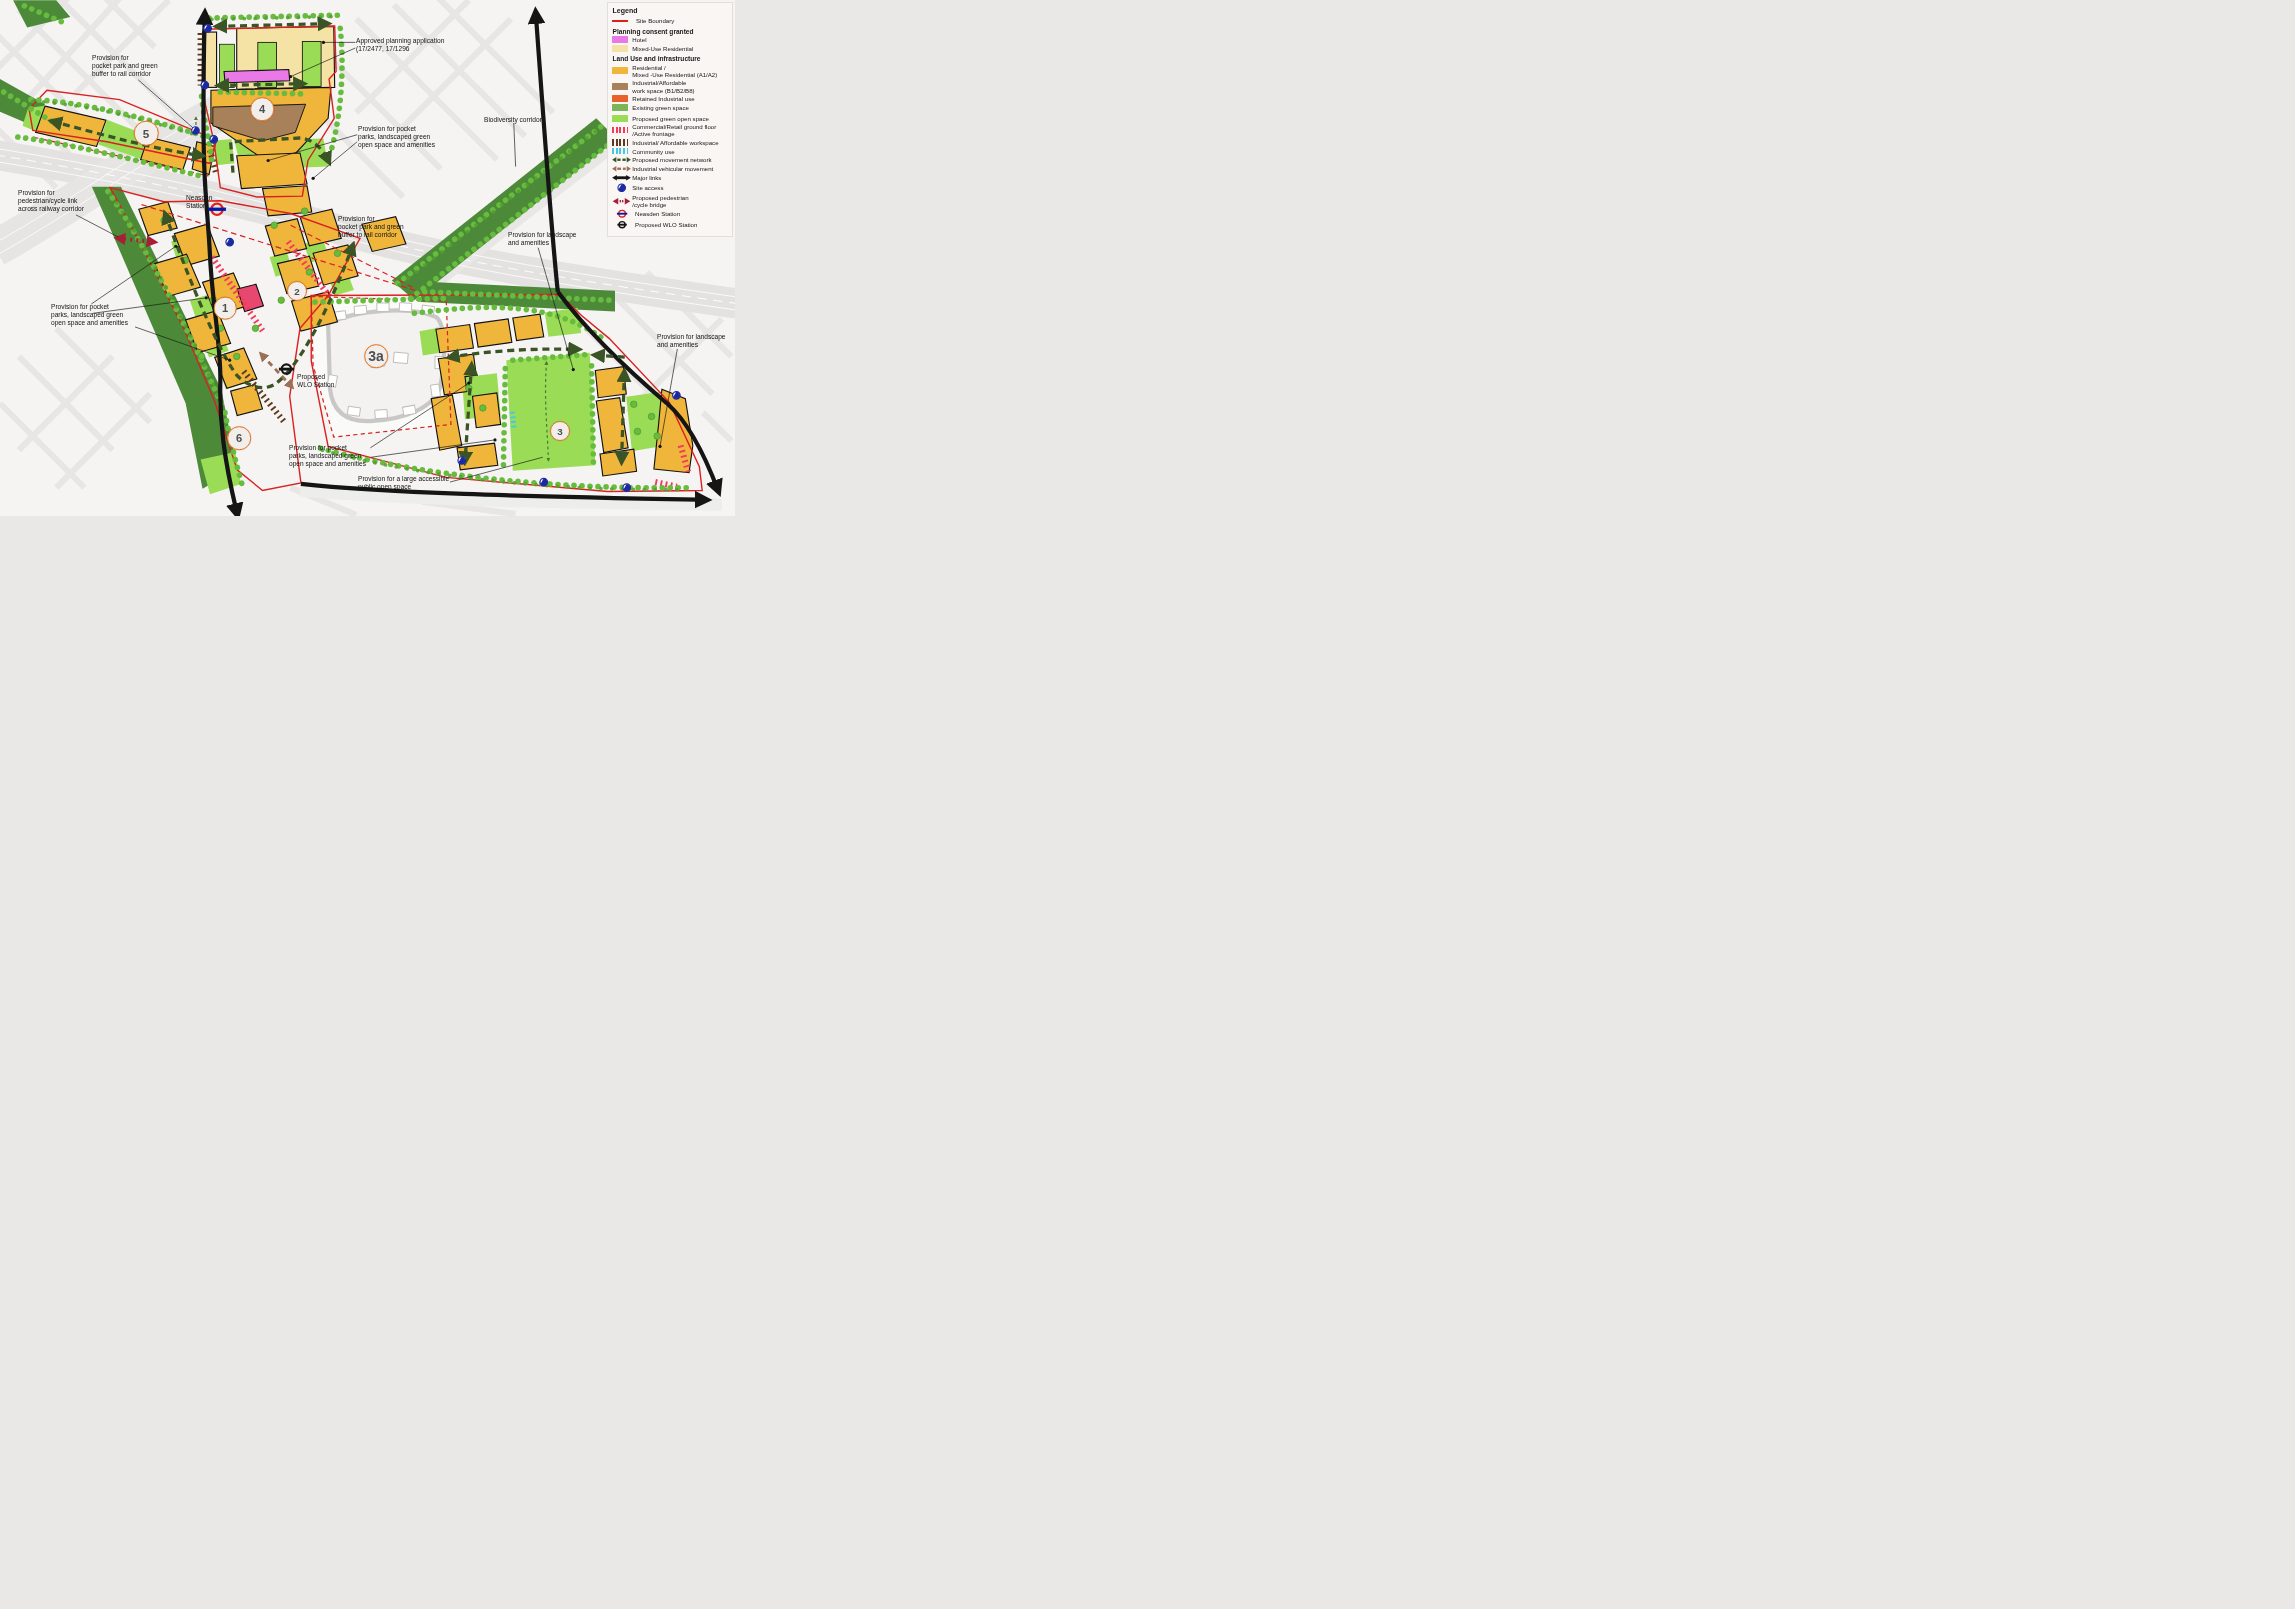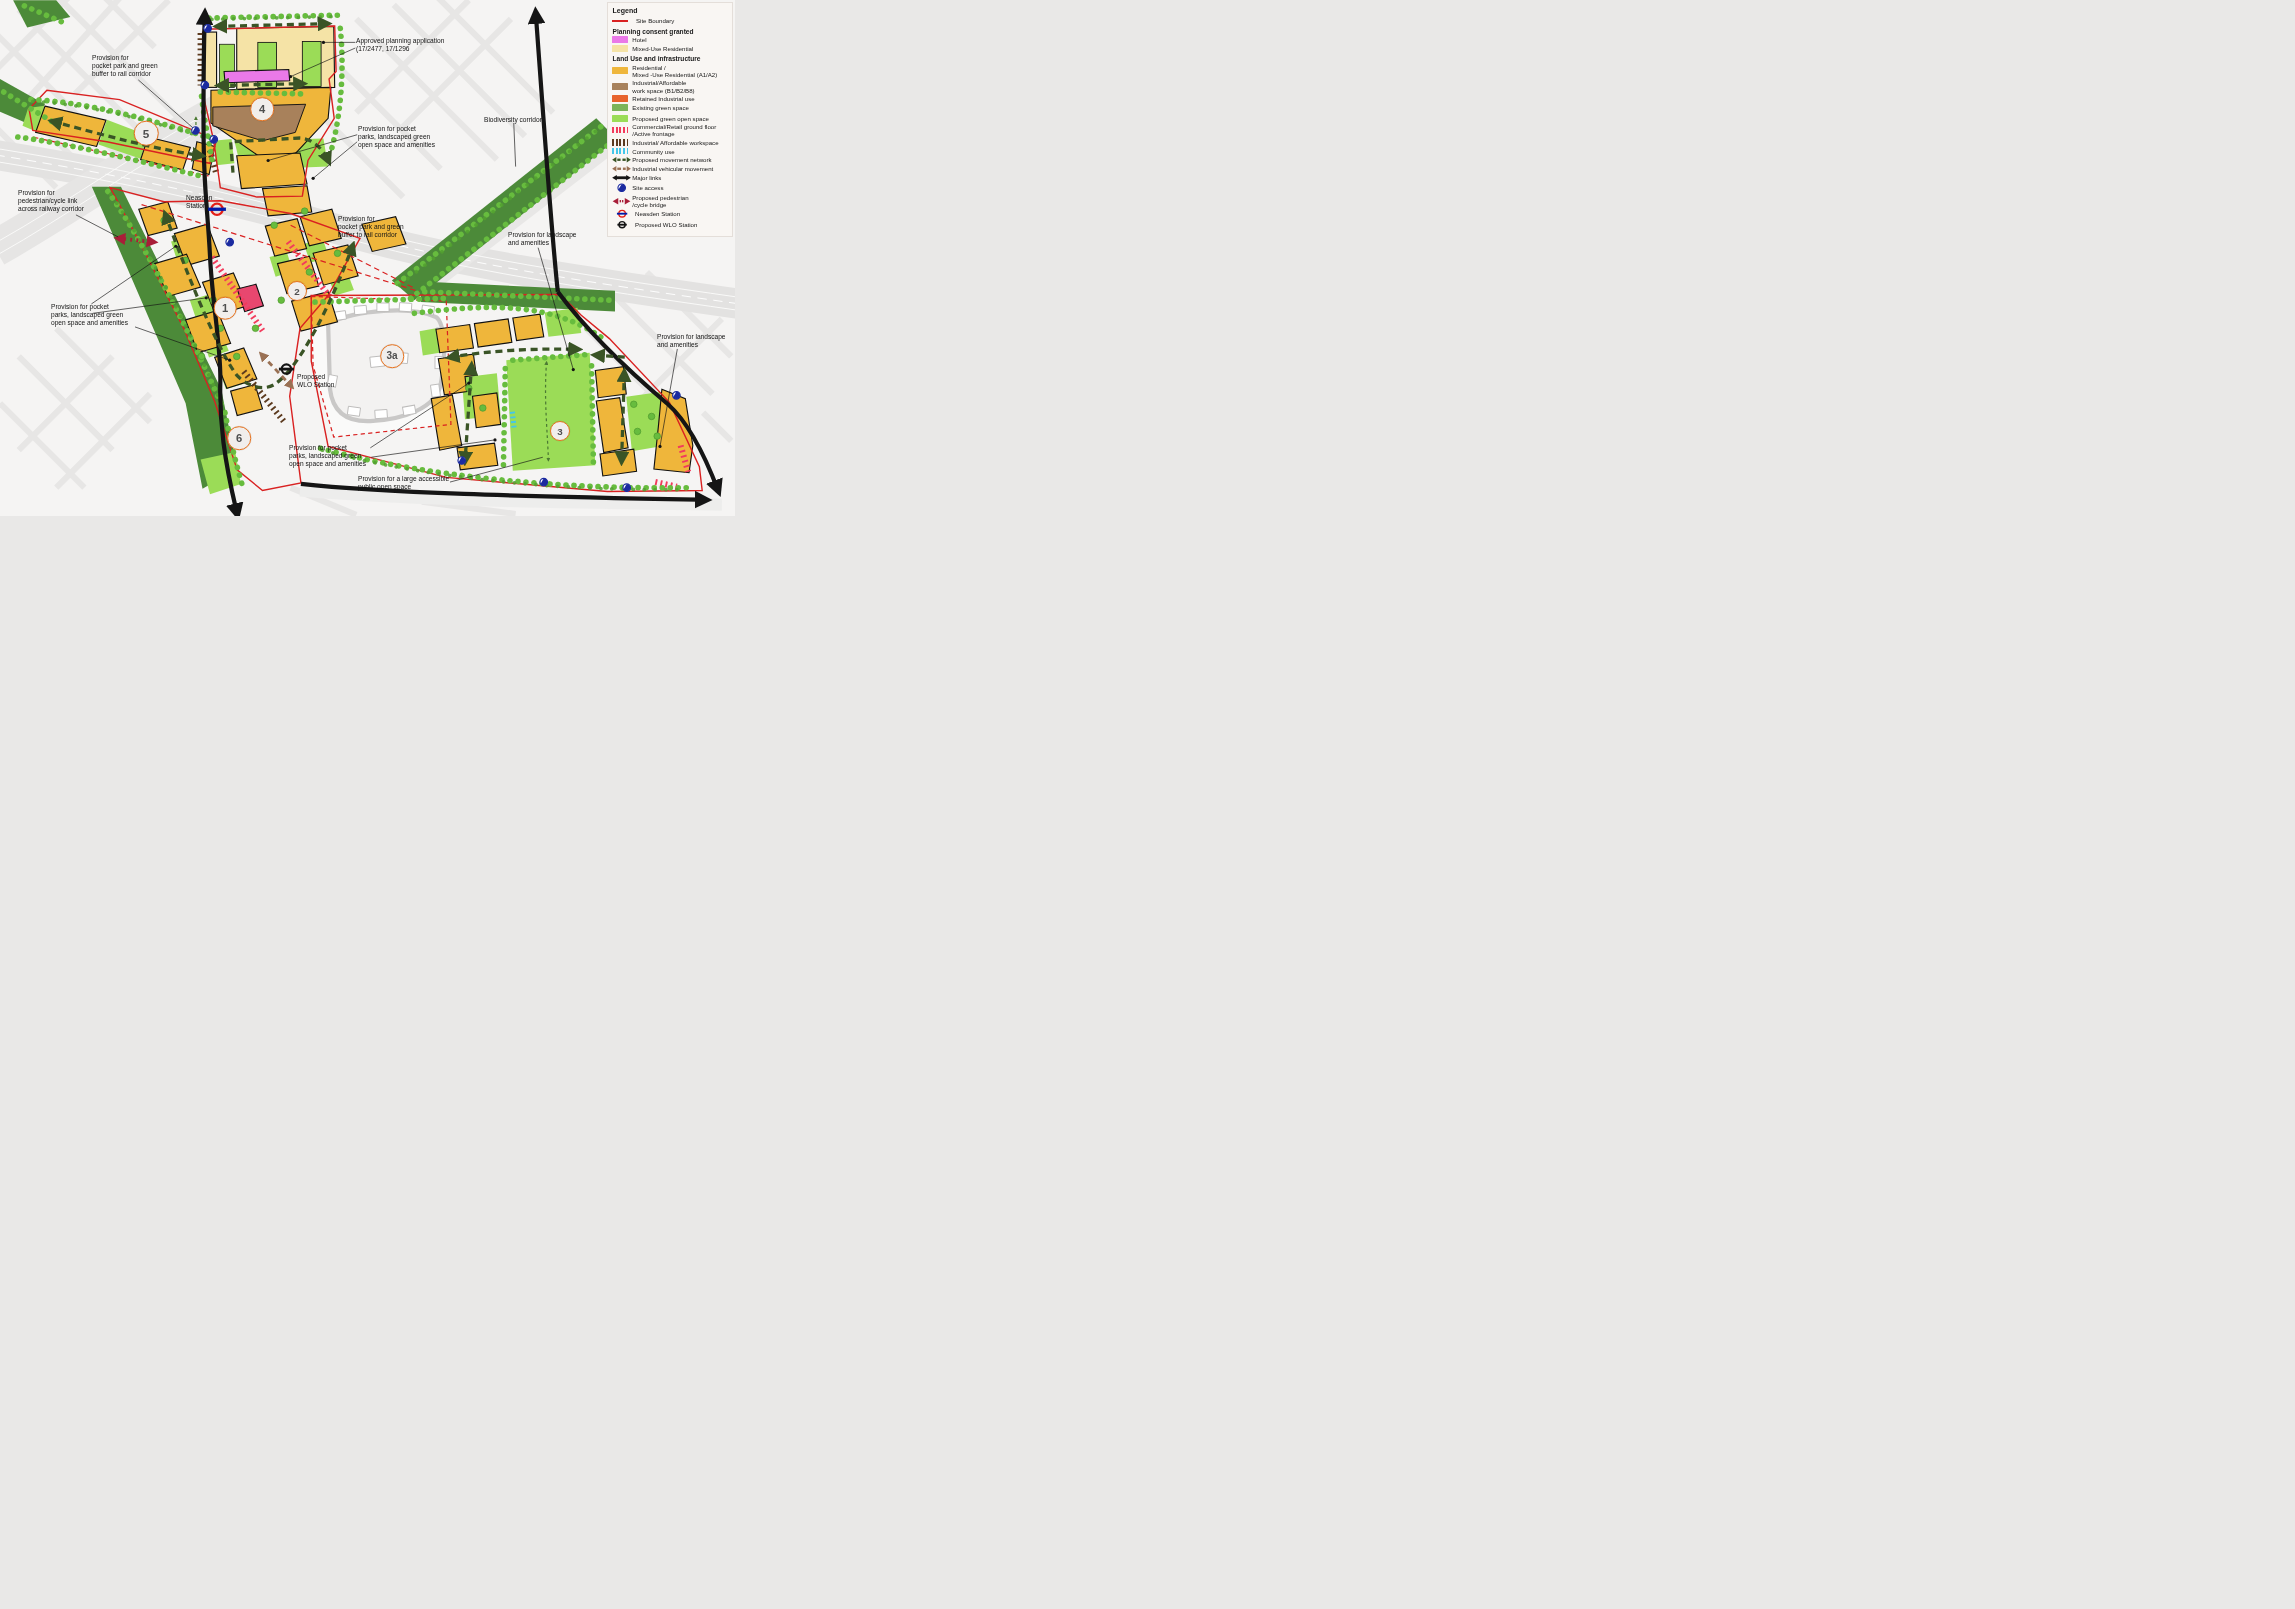--- a/index.html
+++ b/index.html
@@ -390,21 +390,21 @@
 and amenities</div>
 <div class="ann" style="left:289px;top:444px;width:87px">Provision for pocket
 parks, landscaped green
 open space and amenities</div>
 <div class="ann" style="left:358px;top:475px;width:103px">Provision for a large accessible
 public open space</div>
 
 <div class="badge" style="left:225px;top:308px;width:20.6px;height:20.6px;font-size:11.2px">1</div>
 <div class="badge" style="left:297px;top:291px;width:18px;height:18px;font-size:9.8px">2</div>
 <div class="badge" style="left:560px;top:431px;width:18px;height:18px;font-size:9.8px">3</div>
-<div class="badge" style="left:392px;top:356px;width:21.6px;height:21.6px;font-size:10px">3a</div>
+<div class="badge" style="left:376px;top:356px;width:21.6px;height:21.6px;font-size:14px">3a</div>
 <div class="badge" style="left:262px;top:109px;width:21.6px;height:21.6px;font-size:11.2px">4</div>
 <div class="badge" style="left:146px;top:133px;width:22.5px;height:22.5px;font-size:11.7px">5</div>
 <div class="badge" style="left:239px;top:438px;width:21.6px;height:21.6px;font-size:11.2px">6</div>
 
 <div class="legend">
   <div class="title">Legend</div>
 
   <div class="lrow">
     <span class="ic">
           <span class="redline"></span>

